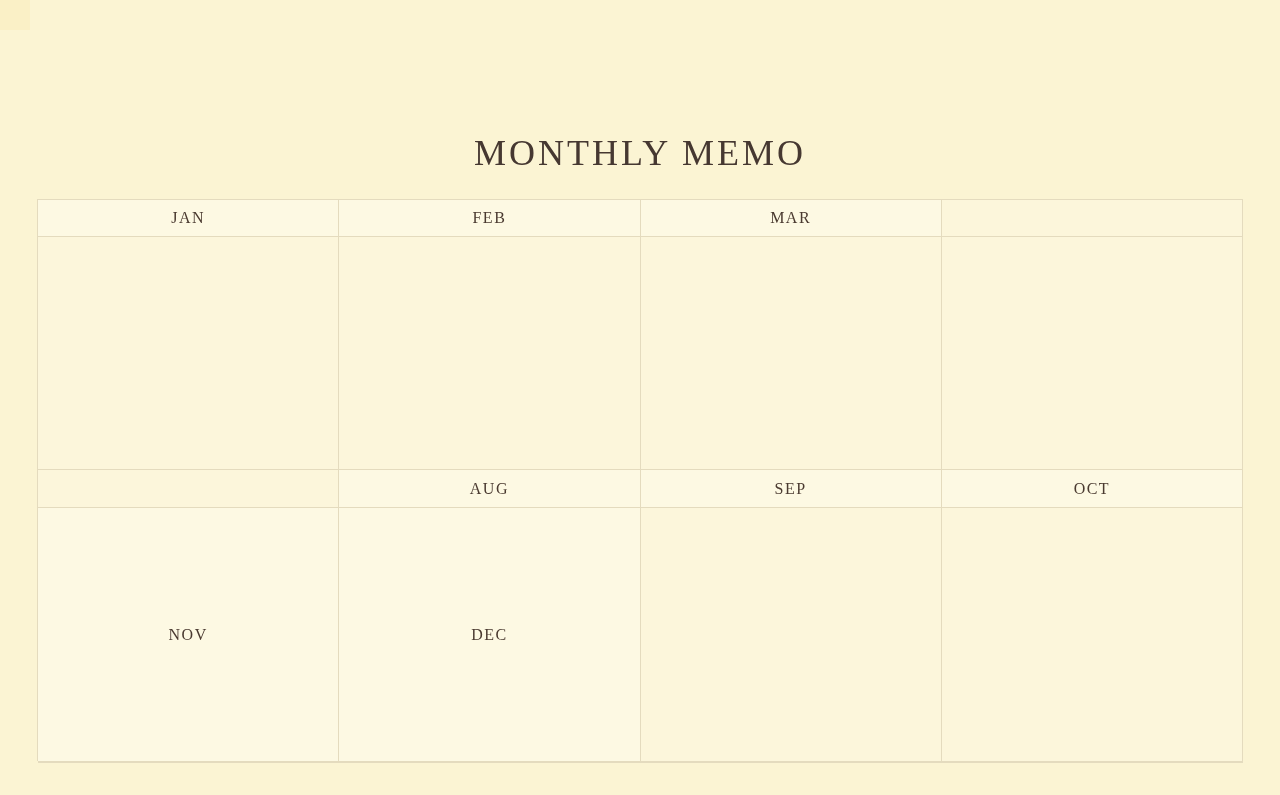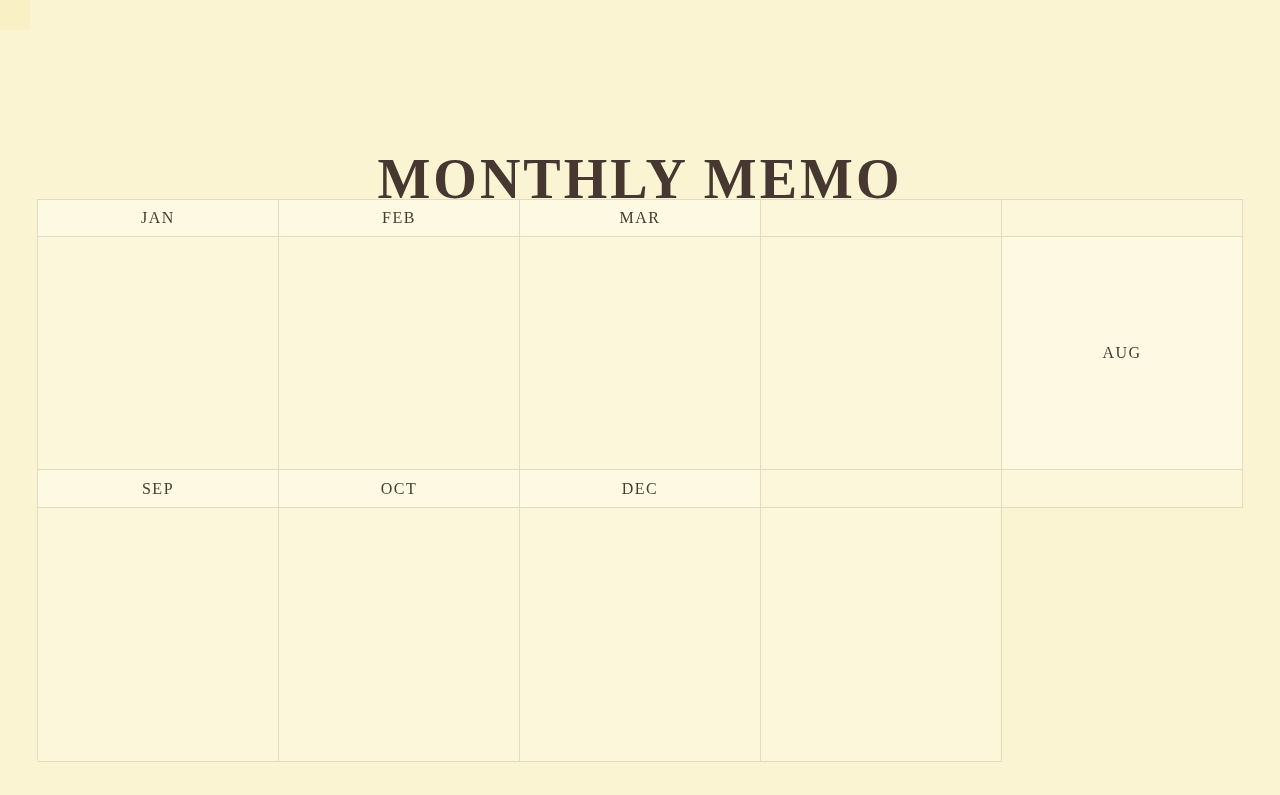--- a/index.html
+++ b/index.html
@@ -21,34 +21,34 @@
     width: 30px;
     height: 30px;
     background: #FAF0C6;
   }
   .page-title {
     position: absolute;
     top: 108px;
     left: 0;
     width: 100%;
     text-align: center;
-    font-size: 56px;
-    font-weight: 700;
+    font-size: 36px;
+    font-weight: 400;
     letter-spacing: 3px;
     color: #463831;
     line-height: 1.2;
   }
   .planner {
     position: absolute;
     left: 37px;
     top: 199px;
     width: 1206px;
     height: 562px;
     display: grid;
-    grid-template-columns: repeat(5, 1fr);
+    grid-template-columns: repeat(4, 1fr);
     grid-template-rows: 37px 233px 38px 254px;
     border-top: 1px solid #E4DBBE;
     border-left: 1px solid #E4DBBE;
     box-sizing: border-box;
   }
   .cell {
     border-right: 1px solid #E4DBBE;
     border-bottom: 1px solid #E4DBBE;
     box-sizing: border-box;
   }
@@ -81,20 +81,21 @@
   <div class="cell memo-cell"></div>
   <div class="cell memo-cell"></div>
   <div class="cell memo-cell"></div>
   <div class="cell memo-cell"></div>
   <div class="cell memo-cell"></div>
   <div class="cell memo-cell"></div>
 
   <div class="cell month-header">AUG</div>
   <div class="cell month-header">SEP</div>
   <div class="cell month-header">OCT</div>
+  <div class="cell month-header">NOV</div>
   <div class="cell month-header">DEC</div>
 
   <div class="cell memo-cell"></div>
   <div class="cell memo-cell"></div>
   <div class="cell memo-cell"></div>
   <div class="cell memo-cell"></div>
   <div class="cell memo-cell"></div>
   <div class="cell memo-cell"></div>
 </div>
 

